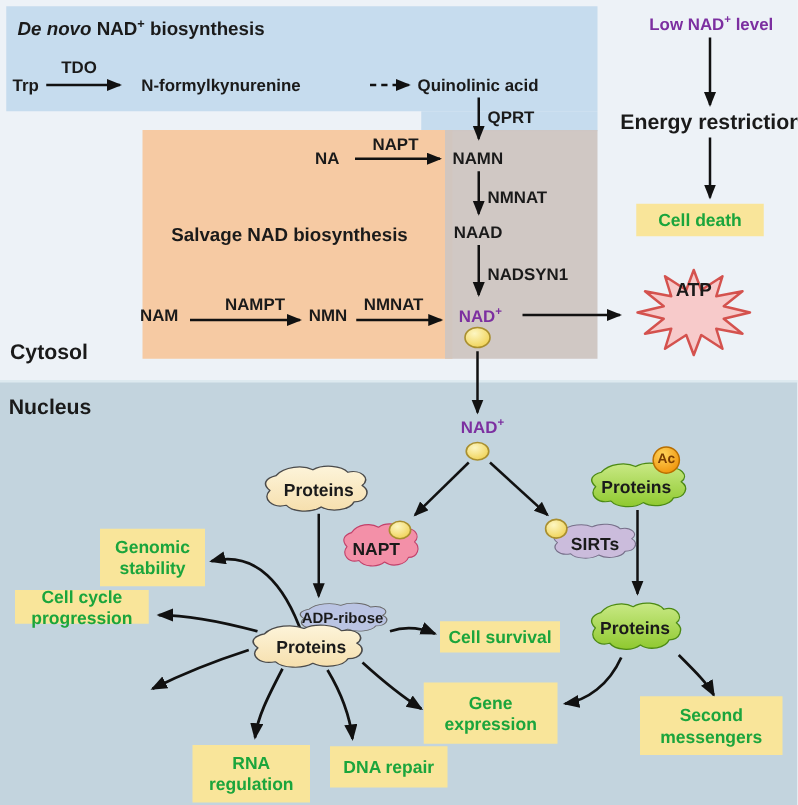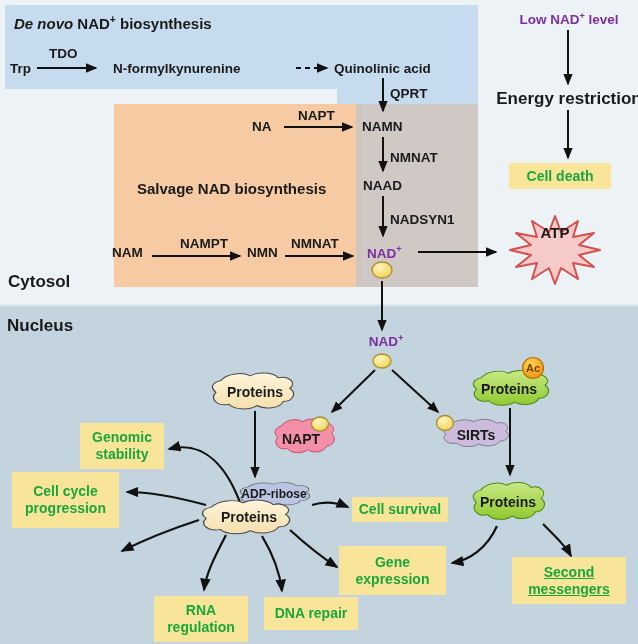--- a/index.html
+++ b/index.html
@@ -157,20 +157,20 @@
     <div class="lbl blobtxt ctr" style="left:255px;top:392px;">Proteins</div>
     <div class="lbl blobtxt ctr" style="left:301px;top:439px;">NAPT</div>
     <div class="lbl blobtxt ctr" style="left:476px;top:435px;">SIRTs</div>
     <div class="lbl actxt ctr" style="left:533px;top:368px;">Ac</div>
     <div class="lbl blobtxt ctr" style="left:509px;top:389px;">Proteins</div>
     <div class="lbl smalltxt ctr" style="left:274px;top:494px;">ADP-ribose</div>
     <div class="lbl blobtxt ctr" style="left:249px;top:517px;">Proteins</div>
     <div class="lbl blobtxt ctr" style="left:508px;top:502px;">Proteins</div>
 
     <div class="ybox" style="left:80px;top:404px;width:84px;height:46px;margin-top:19px;">Genomic stability</div>
-    <div class="ybox" style="left:12px;top:472px;width:107px;height:56px;">Cell cycle progression</div>
+    <div class="ybox" style="left:12px;top:472px;width:107px;height:27px;">Cell cycle progression</div>
     <div class="ybox" style="left:154px;top:596px;width:94px;height:46px;">RNA regulation</div>
     <div class="ybox" style="left:264px;top:597px;width:94px;height:33px;">DNA repair</div>
     <div class="ybox" style="left:352px;top:497px;width:96px;height:25px;">Cell survival</div>
     <div class="ybox" style="left:339px;top:546px;width:107px;height:49px;">Gene expression</div>
-    <div class="ybox" style="left:512px;top:557px;width:114px;height:47px;text-decoration:underline;">Second messengers</div>
+    <div class="ybox" style="left:512px;top:557px;width:114px;height:47px;">Second messengers</div>
   </div>
 </div>
 
 </body></html>

